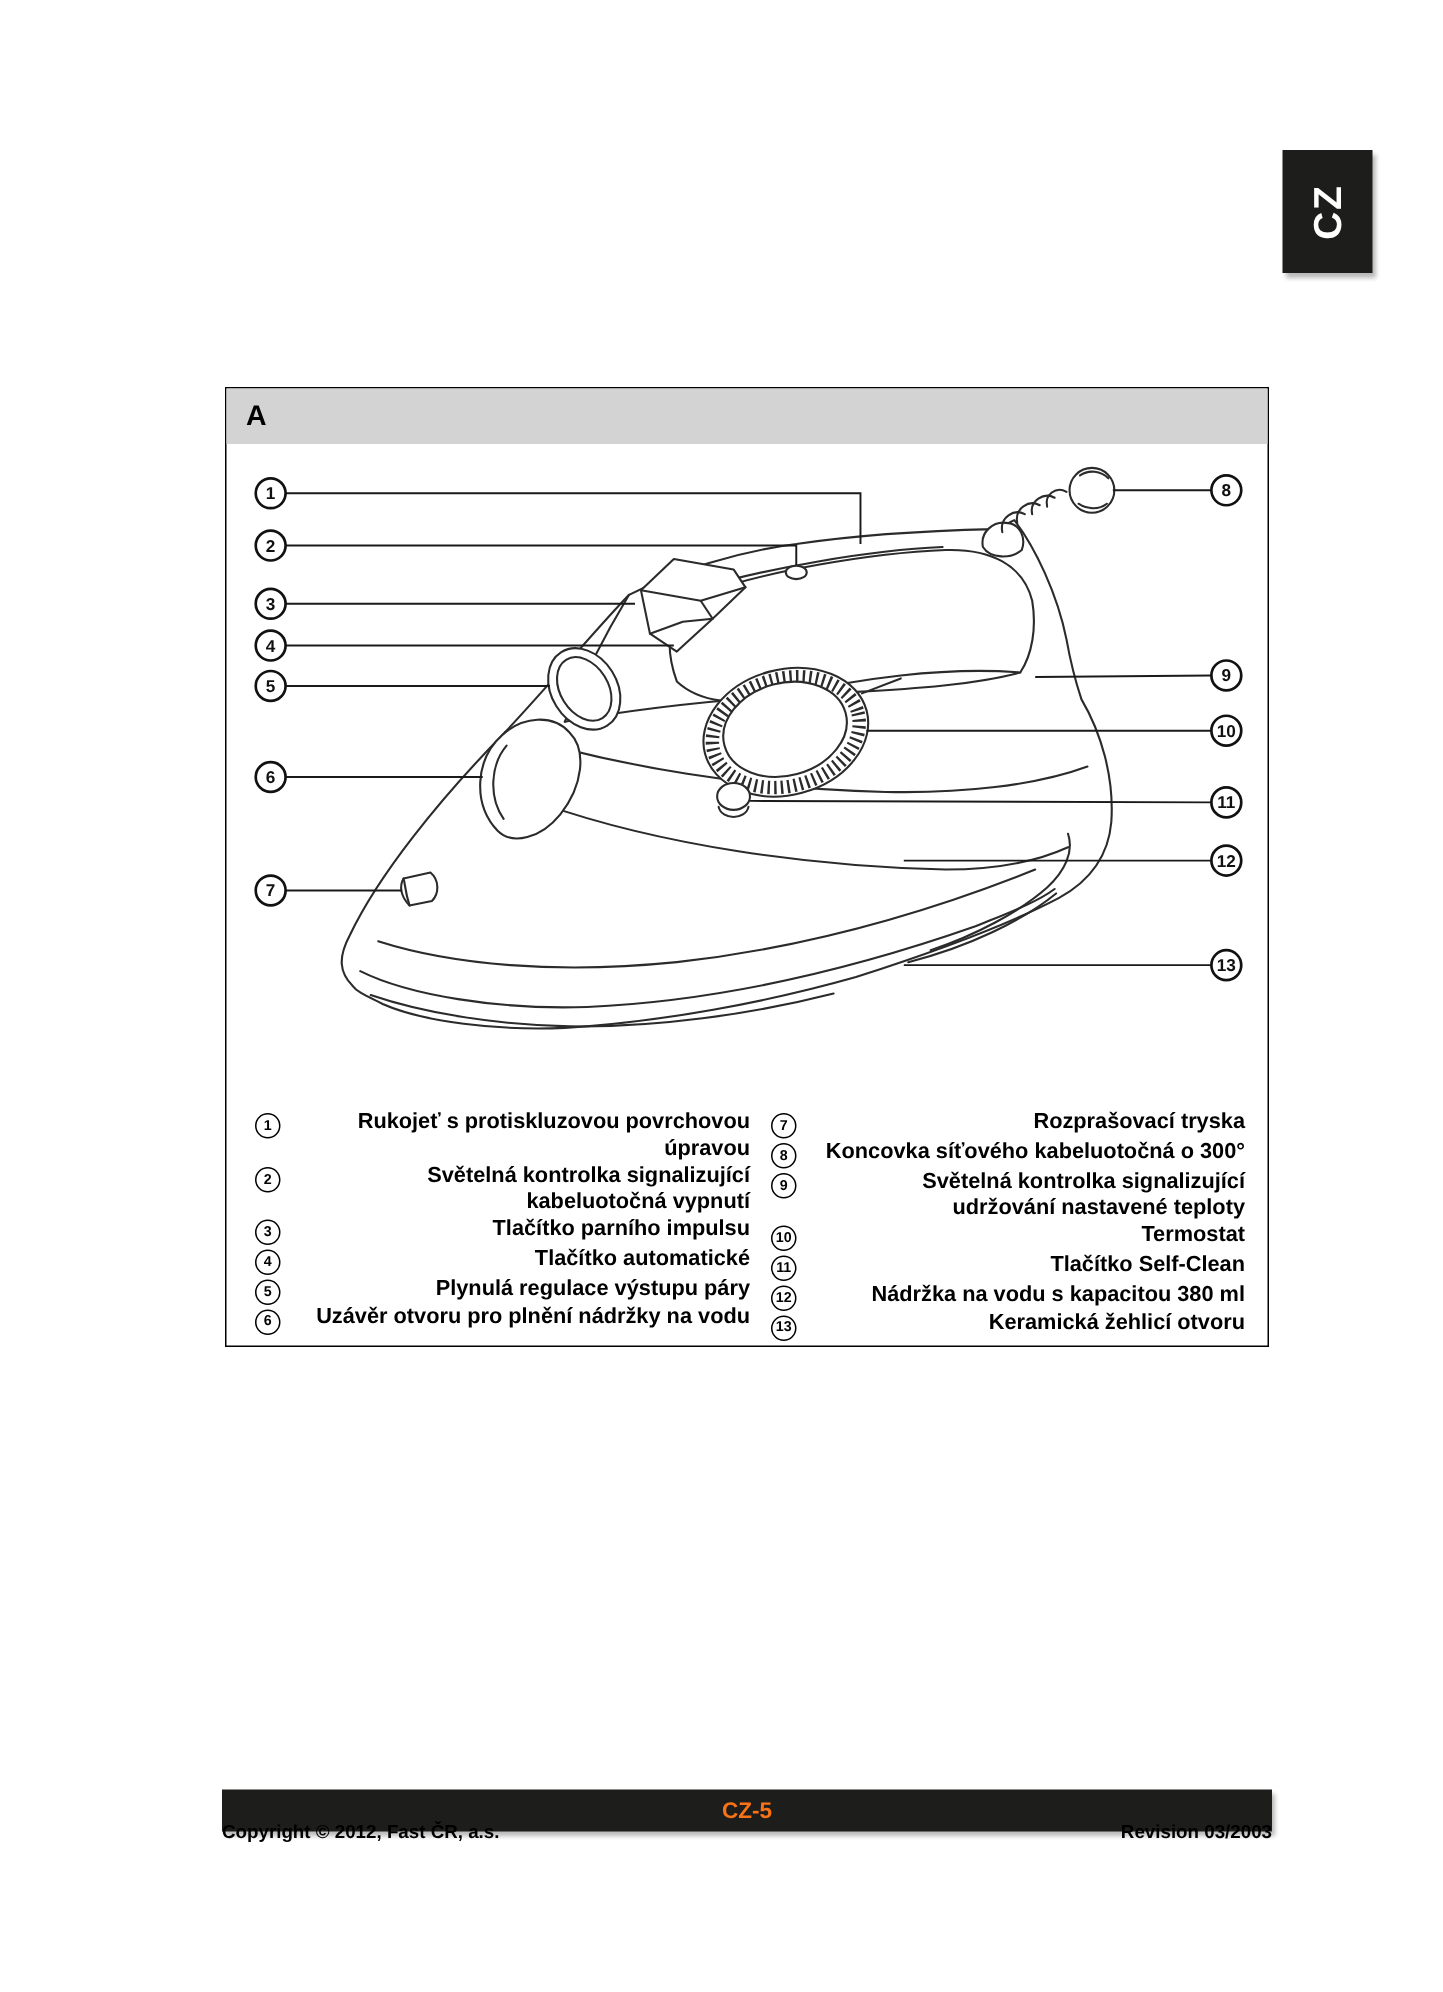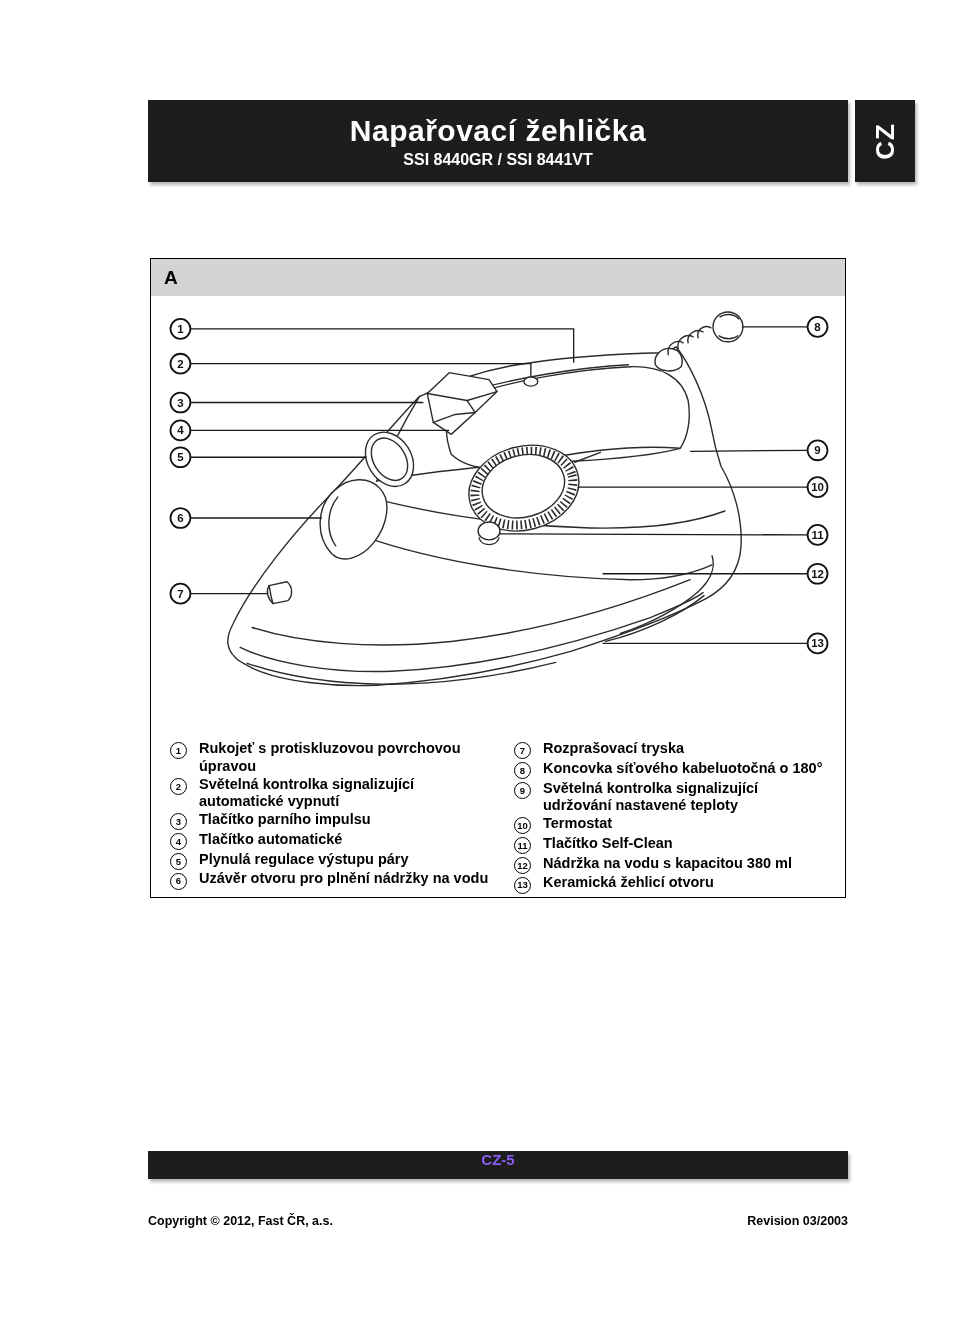--- a/index.html
+++ b/index.html
@@ -48,26 +48,26 @@
   }
   .legend-col-left { width:330px; flex:0 0 330px; }
   .legend-col-right { flex:1; }
   .legend-item { display:flex; margin:0 0 0.5px 0; }
   .lnum-wrap { flex:0 0 29px; padding-top:1px; }
   .lnum {
     display:inline-flex; width:15px; height:15px; border:1.4px solid #000;
     border-radius:50%; align-items:center; justify-content:center;
     font-size:9.5px; font-weight:bold;
   }
-  .ltext { flex:1; }
+  .ltext { flex:1;text-align:right; }
 
   
   .footer-bar {
-    position:absolute; left:148px; top:1151px; width:700px; height:28px;
-    background:#1d1d1b; color:#8b5cf6; display:flex; justify-content:center;
+    position:absolute; left:148px; top:1193px; width:700px; height:28px;
+    background:#1d1d1b; color:#f97316; display:flex; align-items:center; justify-content:center;
     font-size:15px; font-weight:bold; box-shadow:2px 3px 3px rgba(0,0,0,0.28);
   }
   .footer-meta {
     position:absolute; left:148px; top:1214px; width:700px;
     display:flex; justify-content:space-between;
     font-size:12.5px; font-weight:600;
   }
 
   
   .art-stroke { fill:none; stroke:#2b2b2b; stroke-width:1.4; stroke-linejoin:round; stroke-linecap:round; }
@@ -76,24 +76,20 @@
   .co-circle  { fill:#ffffff; stroke:#111; stroke-width:1.8; }
   .co-num     { font-family:"Liberation Sans", sans-serif; font-size:11.5px; font-weight:bold; fill:#111;
                 text-anchor:middle; }
   .knurl      { fill:none; stroke:#2b2b2b; stroke-width:9; stroke-dasharray:1.6 2.8; }
 </style>
 </head>
 <body>
 
 <div class="page">
 
-  <div class="header-bar">
-    <div class="header-title">Napařovací žehlička</div>
-    <div class="header-subtitle">SSI 8440GR / SSI 8441VT</div>
-  </div>
   <div class="lang-tab">
     <span>CZ</span>
   </div>
 
 
   <div class="figure-box">
     <div class="figure-strip">
       <span>A</span>
     </div>
 
@@ -232,21 +228,21 @@
     </svg>
 
     <div class="legend">
       <div class="legend-col-left">
         <div class="legend-item">
           <span class="lnum-wrap"><span class="lnum">1</span></span>
           <span class="ltext">Rukojeť s protiskluzovou povrchovou úpravou</span>
         </div>
         <div class="legend-item">
           <span class="lnum-wrap"><span class="lnum">2</span></span>
-          <span class="ltext">Světelná kontrolka signalizující automatické vypnutí</span>
+          <span class="ltext">Světelná kontrolka signalizující kabeluotočná vypnutí</span>
         </div>
         <div class="legend-item">
           <span class="lnum-wrap"><span class="lnum">3</span></span>
           <span class="ltext">Tlačítko parního impulsu</span>
         </div>
         <div class="legend-item">
           <span class="lnum-wrap"><span class="lnum">4</span></span>
           <span class="ltext">Tlačítko automatické</span>
         </div>
         <div class="legend-item">
@@ -258,21 +254,21 @@
           <span class="ltext">Uzávěr otvoru pro plnění nádržky na vodu</span>
         </div>
       </div>
       <div class="legend-col-right">
         <div class="legend-item">
           <span class="lnum-wrap"><span class="lnum">7</span></span>
           <span class="ltext">Rozprašovací tryska</span>
         </div>
         <div class="legend-item">
           <span class="lnum-wrap"><span class="lnum">8</span></span>
-          <span class="ltext">Koncovka síťového kabeluotočná o 180°</span>
+          <span class="ltext">Koncovka síťového kabeluotočná o 300°</span>
         </div>
         <div class="legend-item">
           <span class="lnum-wrap"><span class="lnum">9</span></span>
           <span class="ltext">Světelná kontrolka signalizující udržování nastavené teploty</span>
         </div>
         <div class="legend-item">
           <span class="lnum-wrap"><span class="lnum">10</span></span>
           <span class="ltext">Termostat</span>
         </div>
         <div class="legend-item">

